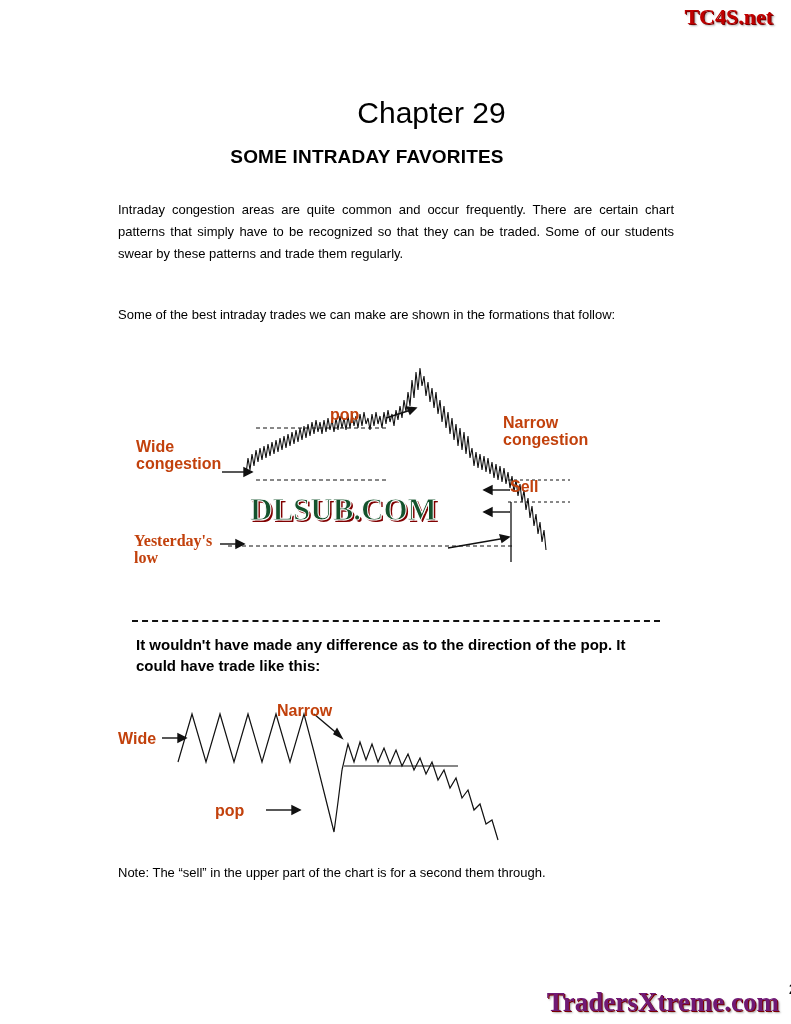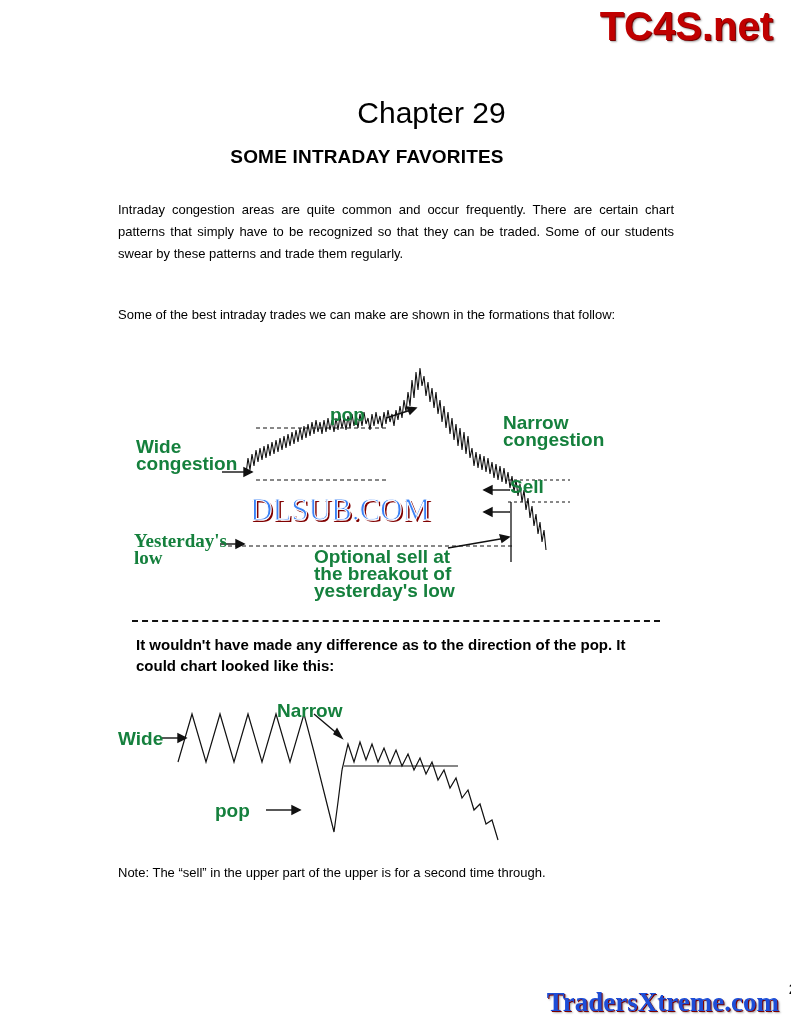--- a/index.html
+++ b/index.html
@@ -14,51 +14,51 @@
     font-family: "Liberation Sans", sans-serif;
     color: #000000;
     overflow: hidden;
   }
 
   
   .wm-top {
     position: absolute;
     top: 4px;
     right: 18px;
-    font-family: Liberation Sans, sans-serif;
-    font-weight: bold;
-    font-size: 40px;
+    font-family: Liberation Serif, serif;
+    font-weight: bold;
+    font-size: 22px;
     letter-spacing: 0px;
     color: #c00000;
     text-shadow:
       1px 1px 0 #7a0000,
       2px 2px 2px rgba(0,0,0,0.35);
     white-space: nowrap;
   }
   .wm-bottom {
     position: absolute;
     bottom: 6px;
     right: 12px;
     font-family: "Liberation Serif", serif;
     font-weight: bold;
     font-size: 27px;
-    color: #1d4ed8;
+    color: #701a75;
     text-shadow:
       1px 1px 0 #7a0000,
       2px 2px 2px rgba(0,0,0,0.35);
     white-space: nowrap;
   }
   .wm-center {
     position: absolute;
     left: 250px;
     top: 492px;
     font-family: "Liberation Serif", serif;
-    font-weight: normal;
+    font-weight: bold;
     font-size: 31px;
-    color: #3b82f6;
+    color: #14532d;
     -webkit-text-stroke: 1px #ffffff;
     text-shadow:
       2px 2px 0 #800000,
       0 0 2px #ffffff;
     white-space: nowrap;
     z-index: 30;
   }
 
   
   .chapter-title {
@@ -109,23 +109,23 @@
     position: absolute;
     left: 118px;
     top: 362px;
     width: 556px;
     height: 484px;
   }
   .fig-label {
     position: absolute;
     font-family: "Liberation Sans", sans-serif;
     font-weight: bold;
-    font-size: 19px;
+    font-size: 16px;
     line-height: 17px;
-    color: #15803d;
+    color: #c2410c;
     white-space: pre-line;
   }
   svg.fig-svg {
     position: absolute;
     left: 0;
     top: 0;
     width: 556px;
     height: 484px;
   }
   .dashed-sep {
@@ -246,31 +246,28 @@
   </svg>
 
   <div class="fig-label" style="left:18px; top:76px;">Wide
 congestion</div>
   <div class="fig-label" style="left:212px; top:44px;">pop</div>
   <div class="fig-label" style="left:385px; top:52px;">Narrow
 congestion</div>
   <div class="fig-label" style="left:392px; top:116px;">Sell</div>
   <div class="fig-label" style="left:16px; top:170px;font-family:Liberation Serif, serif;">Yesterday's
 low</div>
-  <div class="fig-label" style="left:196px; top:186px;">Optional sell at
-the breakout of
-yesterday's low</div>
 
   <div class="dashed-sep"></div>
 
-  <div class="caption-mid">It wouldn't have made any difference as to the direction of the pop.  It could chart looked like this:</div>
+  <div class="caption-mid">It wouldn't have made any difference as to the direction of the pop.  It could have trade like this:</div>
 
   <div class="fig-label" style="left:0px; top:368px;">Wide</div>
   <div class="fig-label" style="left:159px; top:340px;">Narrow</div>
   <div class="fig-label" style="left:97px; top:440px;">pop</div>
 </div>
 
 <div class="wm-center">DLSUB.COM</div>
 
-<div class="para" id="note">Note: The “sell” in the upper part of the upper is for a second time through.</div>
+<div class="para" id="note">Note: The “sell” in the upper part of the chart is for a second them through.</div>
 <div class="page-number">251</div>
 
 <div class="wm-bottom">TradersXtreme.com</div>
 
 </body></html>

